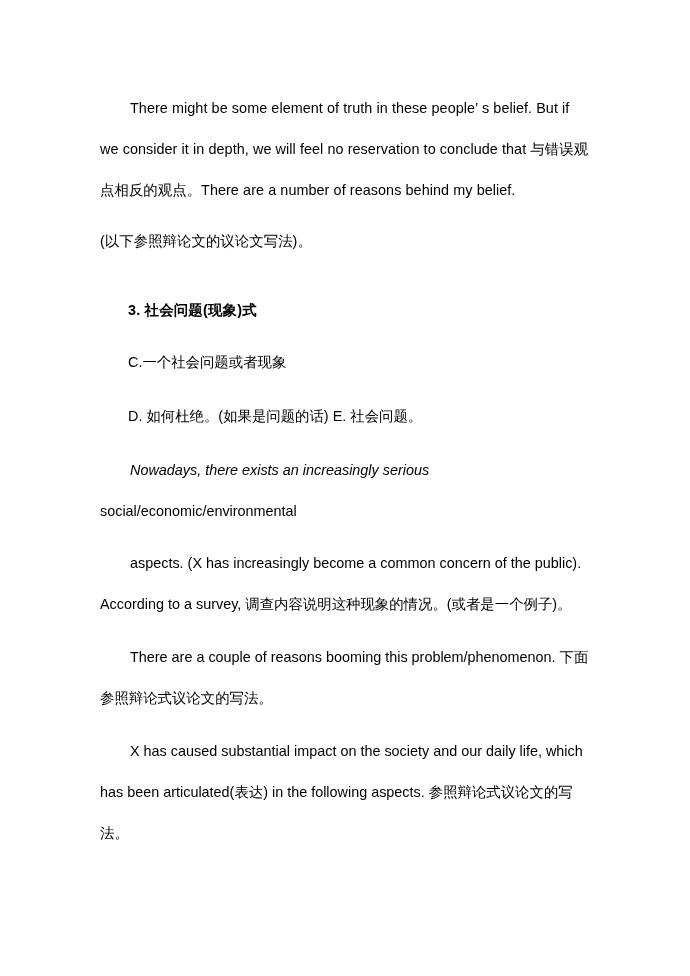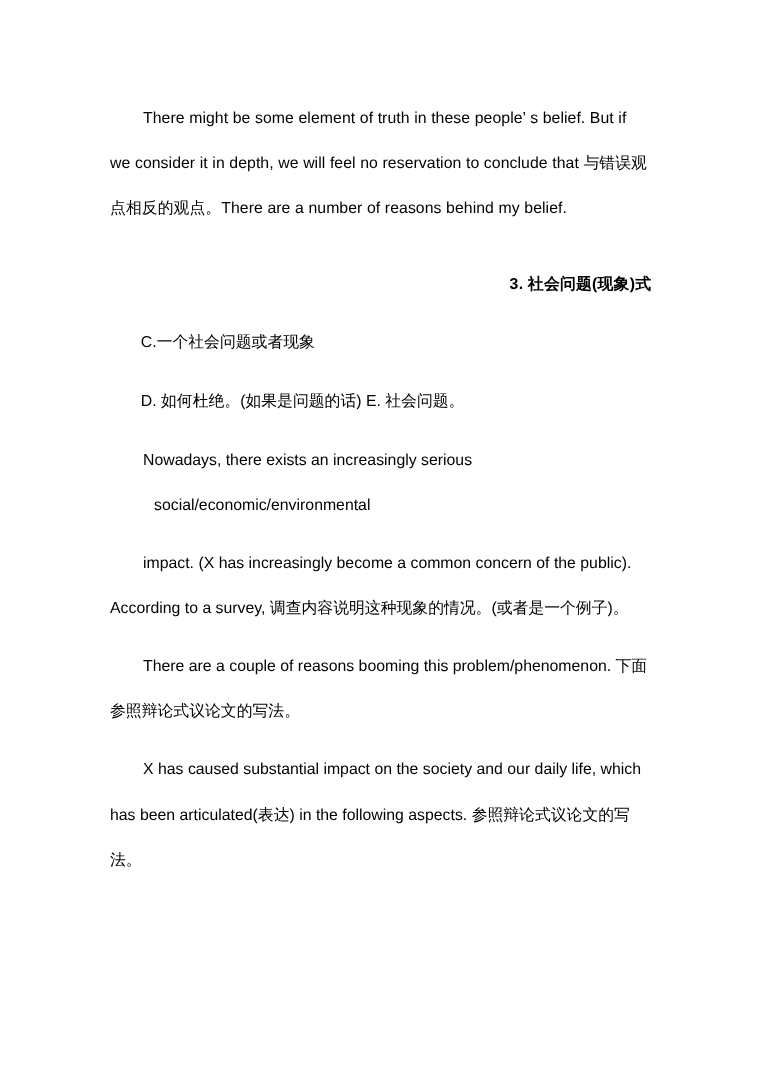--- a/index.html
+++ b/index.html
@@ -41,21 +41,20 @@
     margin-bottom: 10px;
   }
   
   .heading {
     font-size: 14.4px;
     line-height: 41px;
     font-weight: bold;
     text-indent: 28px;
     margin: 12px 0 11px 0;
     letter-spacing: 0.2px;
-    text-align: right;
   }
   
   .outline-item {
     font-size: 14.4px;
     line-height: 41px;
     text-indent: 28px;
     margin: 0 0 13px 0;
   }
   
   .para-block {
@@ -67,34 +66,35 @@
   .spacer-sm { height: 6px; }
 </style>
 </head>
 <body>
 
 <div class="page">
   <div class="content">
 
     <p class="para tight">There might be some element of truth in these people’ s belief. But if we consider it in depth, we will feel no reservation to conclude that 与错误观点相反的观点。There are a number of reasons behind my belief.</p>
 
+    <p class="para tight" style="text-indent:0;">(以下参照辩论文的议论文写法)。</p>
 
     <div class="spacer-sm"></div>
 
     <h3 class="heading">3. 社会问题(现象)式</h3>
 
 
     <p class="outline-item">C.一个社会问题或者现象</p>
 
     <p class="outline-item">D. 如何杜绝。(如果是问题的话) E. 社会问题。</p>
 
-    <p class="para-block" style="margin-bottom:0;">Nowadays, there exists an increasingly serious</p>
+    <p class="para-block" style="margin-bottom:0;font-style:italic;">Nowadays, there exists an increasingly serious</p>
 
-    <p class="para-block" style="text-indent:0; margin-bottom:11px;margin-left:40px;">social/economic/environmental</p>
+    <p class="para-block" style="text-indent:0; margin-bottom:11px;">social/economic/environmental</p>
 
-    <p class="para-block">impact. (X has increasingly become a common concern of the public). According to a survey, 调查内容说明这种现象的情况。(或者是一个例子)。</p>
+    <p class="para-block">aspects. (X has increasingly become a common concern of the public). According to a survey, 调查内容说明这种现象的情况。(或者是一个例子)。</p>
 
     <p class="para-block">There are a couple of reasons booming this problem/phenomenon. 下面参照辩论式议论文的写法。</p>
 
     <p class="para-block">X has caused substantial impact on the society and our daily life, which has been articulated(表达) in the following aspects. 参照辩论式议论文的写法。</p>
 
   </div>
 </div>
 
 </body></html>

